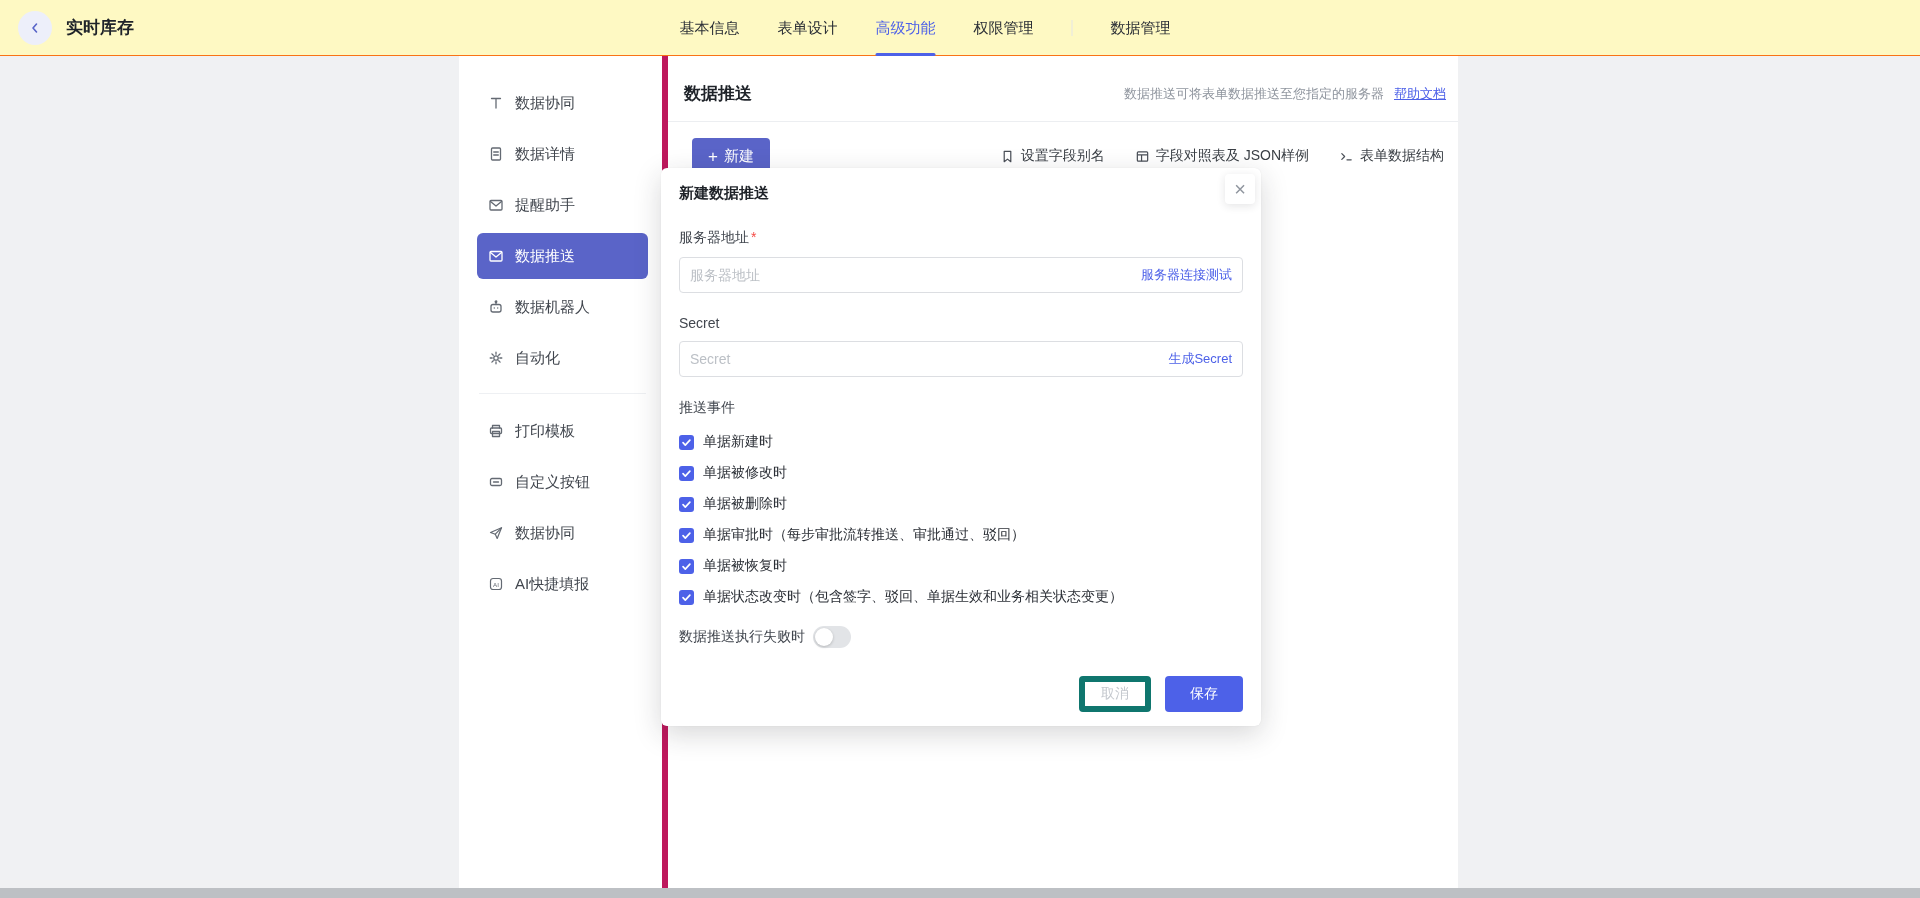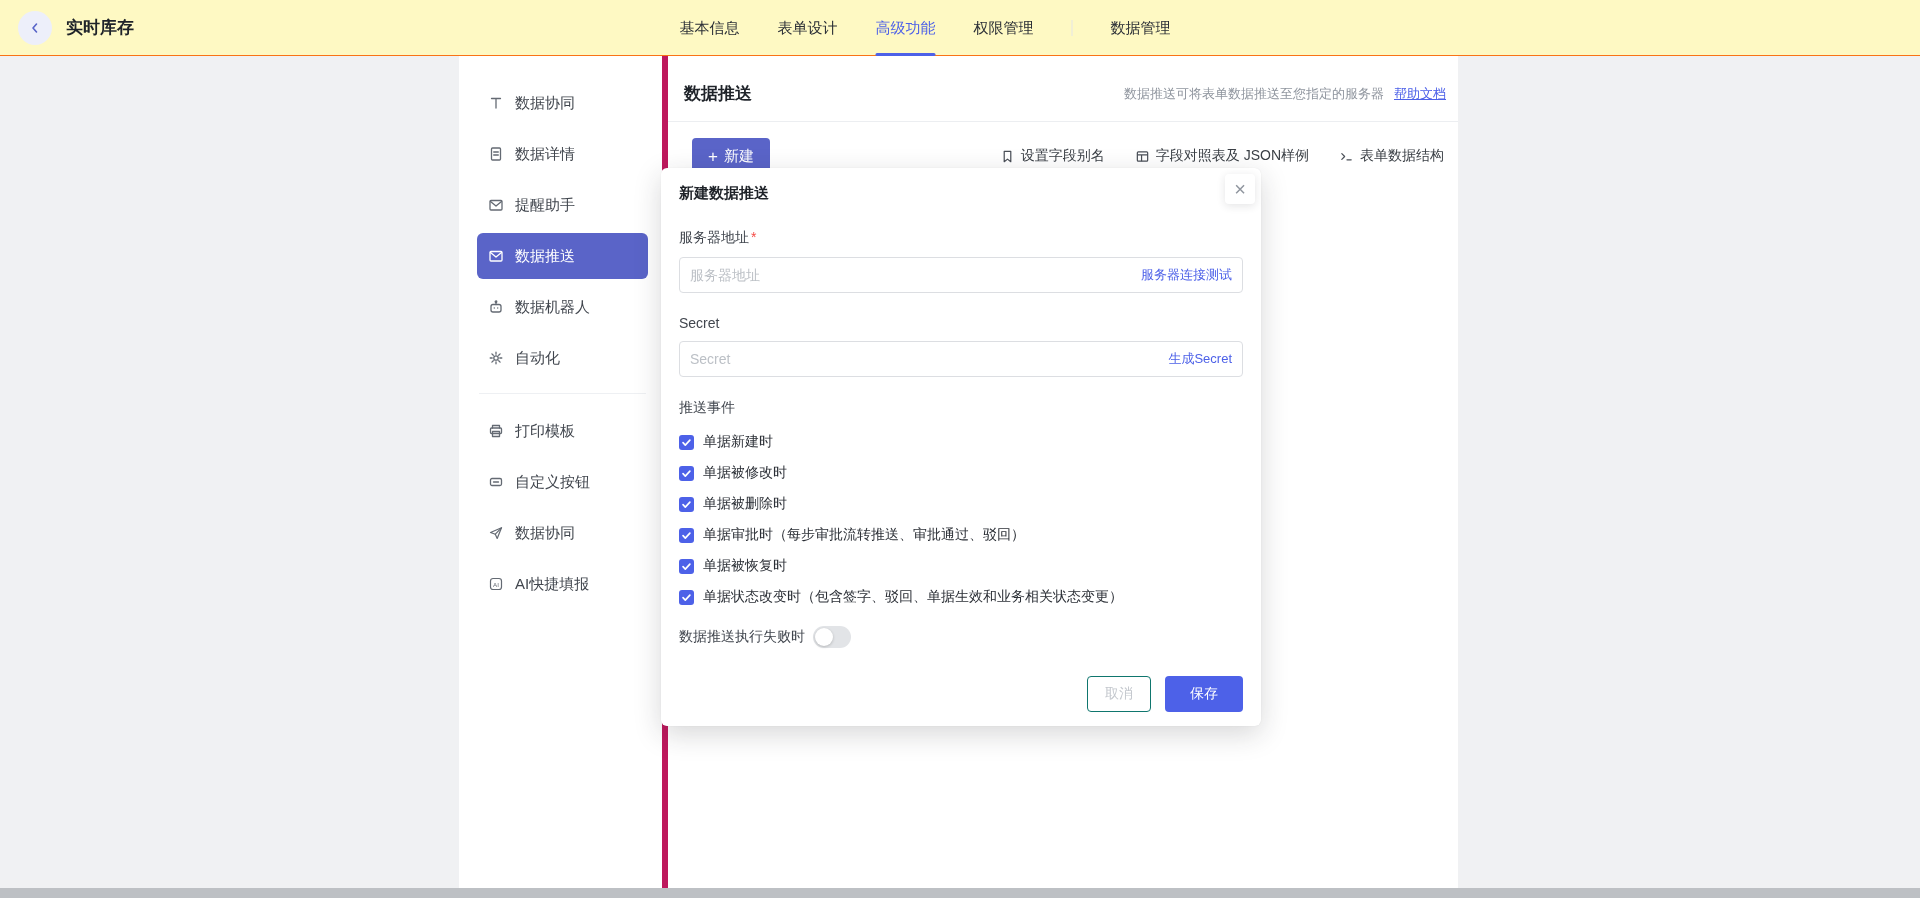--- a/index.html
+++ b/index.html
@@ -68,21 +68,21 @@
   .events-label { margin-bottom:14px; }
   .event-row { display:flex; align-items:center; gap:9px; margin-bottom:9px; height:22px;
                font-size:14px; color:#2b2f36; }
   .checkbox { width:15px; height:15px; border-radius:3px; background:#4d61e8; display:flex;
               align-items:center; justify-content:center; cursor:pointer; flex:none; }
   .failure-row { display:flex; align-items:center; gap:8px; margin-top:18px; font-size:14px; color:#41464e; }
   .toggle { width:38px; height:22px; border-radius:11px; background:#e2e4e7; position:relative; cursor:pointer; }
   .toggle .knob { position:absolute; left:2px; top:2px; width:18px; height:18px; border-radius:50%;
                   background:#fff; box-shadow:0 1px 3px rgba(0,0,0,.2); }
   .modal-footer { display:flex; justify-content:flex-end; gap:14px; margin-top:28px; }
-  .btn-cancel { height:36px; min-width:64px; padding:0 16px; border:1px solid #0f766e; border-radius:4px;
+  .btn-cancel { height:36px; min-width:64px; padding:0 16px; border:6px solid #0f766e; border-radius:4px;
                 background:#fff; color:#c3c7cd; font-size:14px; display:flex; align-items:center;
                 justify-content:center; cursor:pointer; font-family:inherit; }
   .btn-save { height:36px; min-width:78px; padding:0 20px; border:none; border-radius:4px;
               background:#4d61e8; color:#fff; font-size:14px; display:flex; align-items:center;
               justify-content:center; cursor:pointer; font-family:inherit; }
   svg { display:block; }
 </style>
 </head>
 <body>
 

